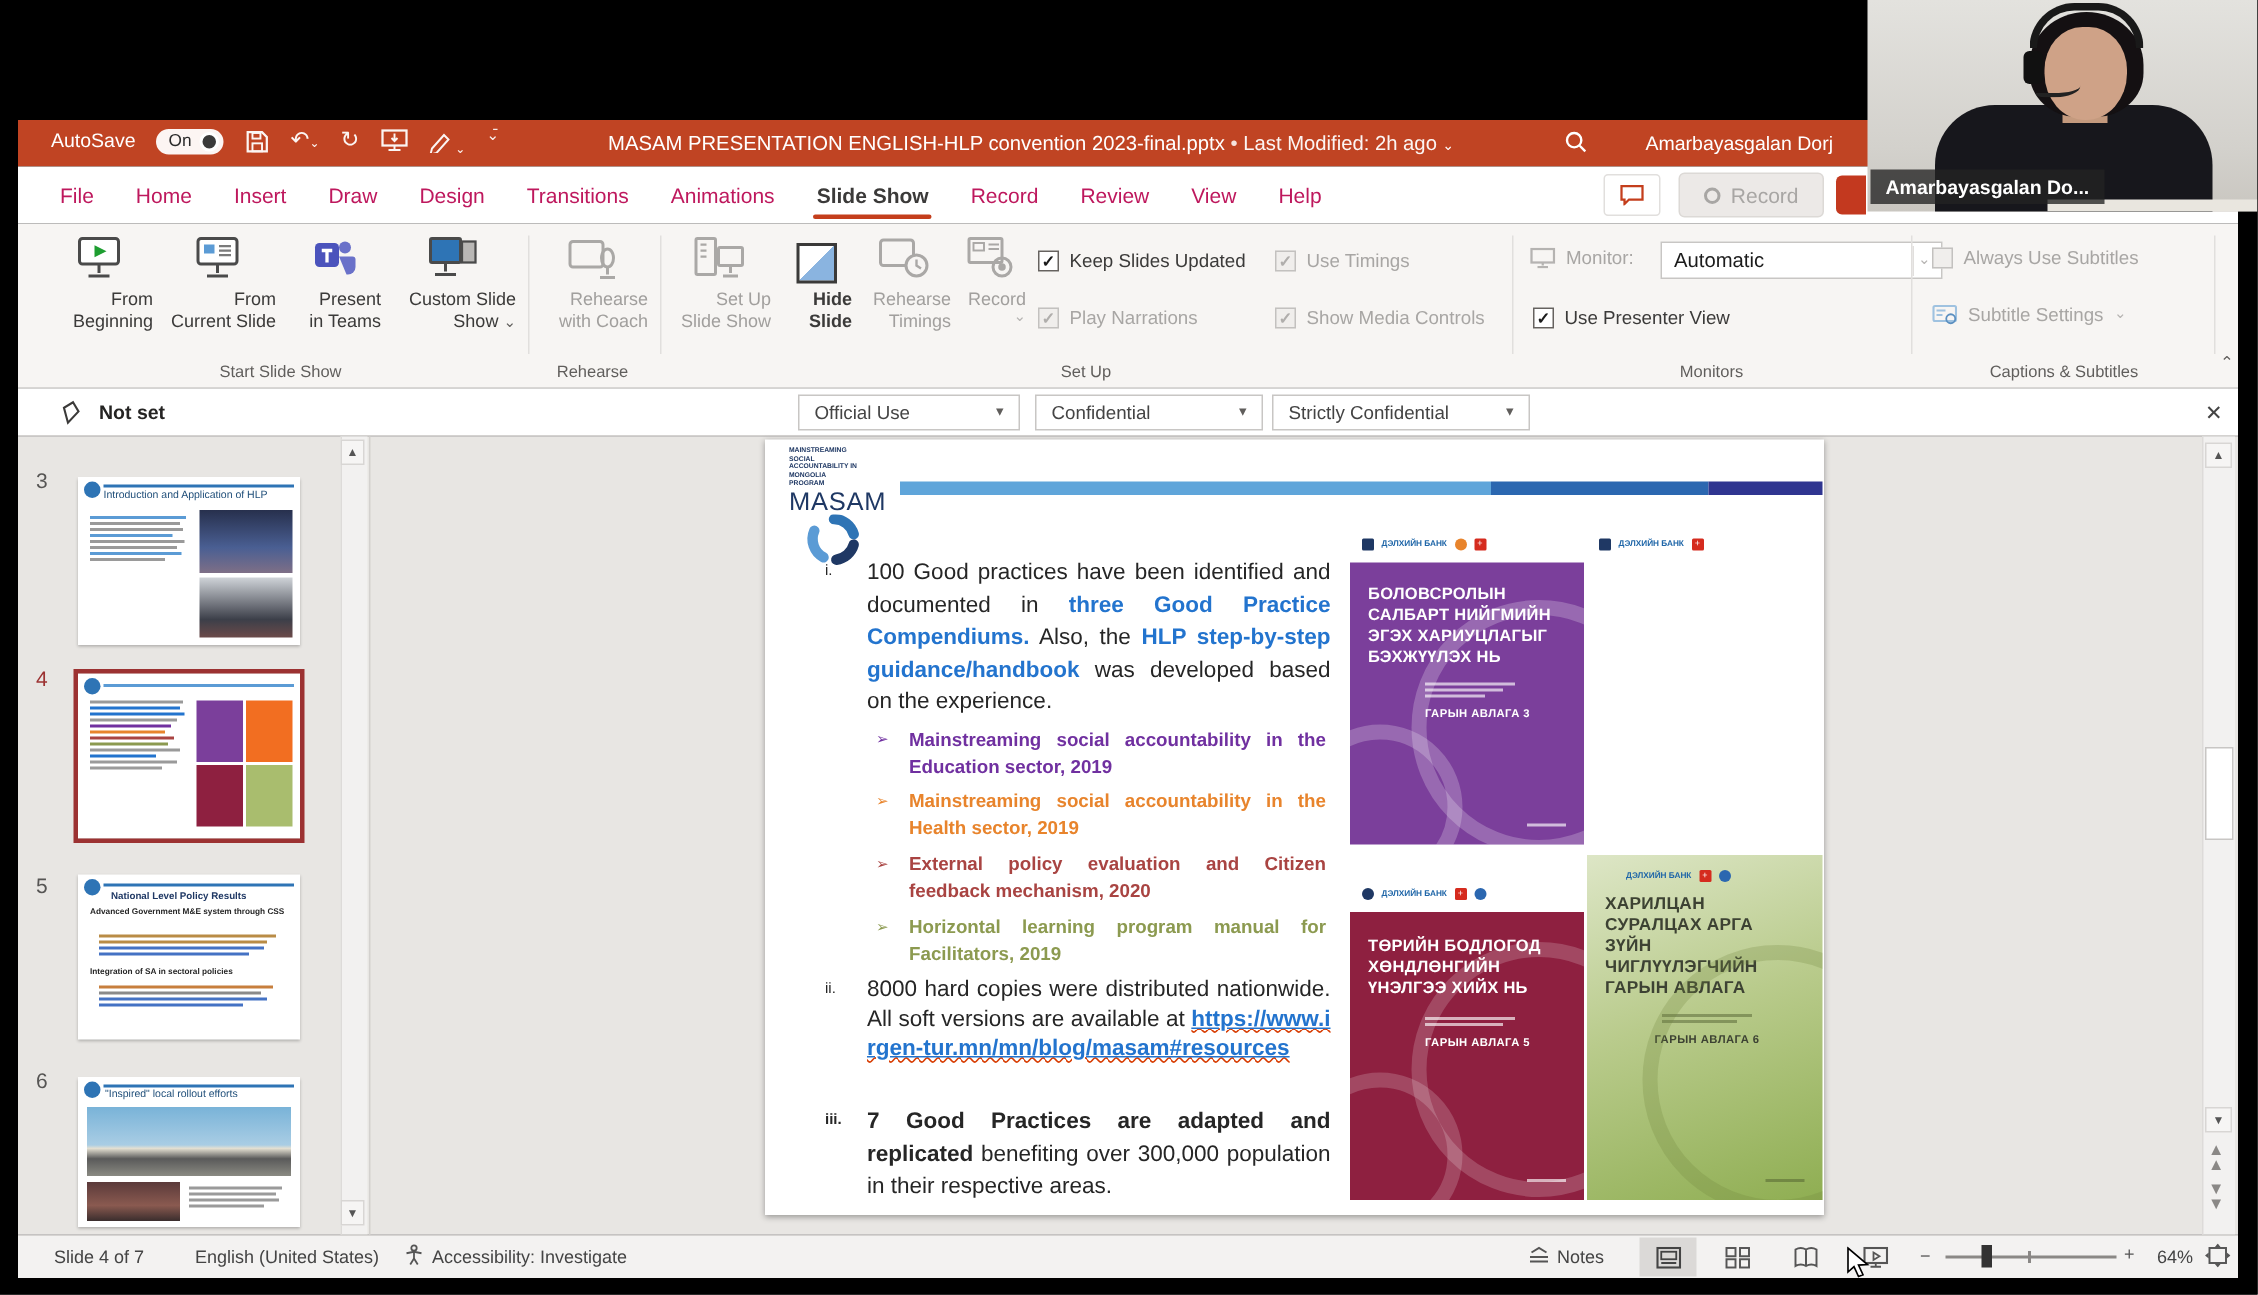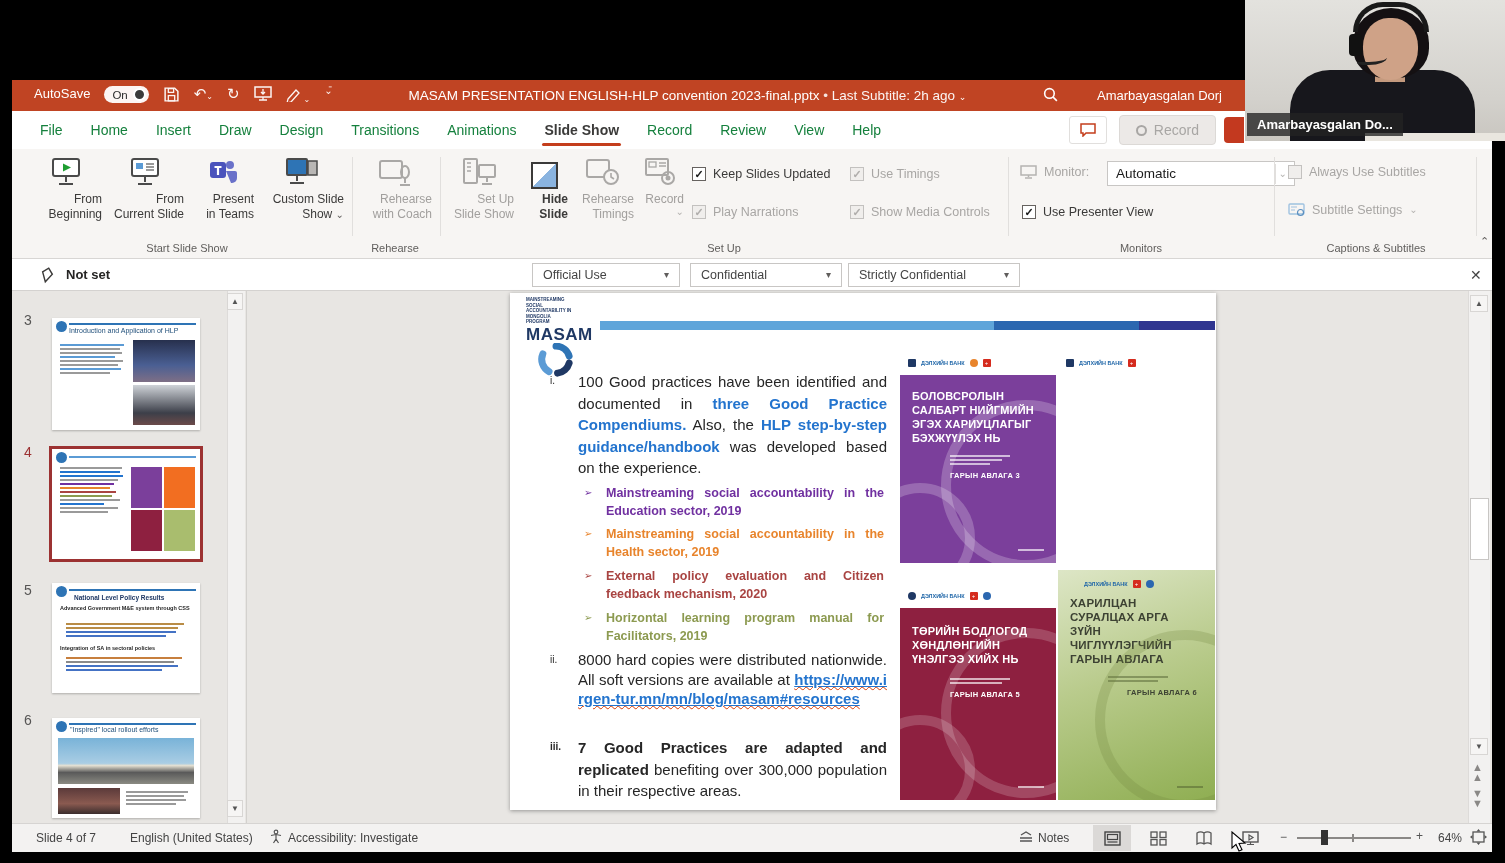--- a/index.html
+++ b/index.html
@@ -11,21 +11,21 @@
             display:flex;align-items:center;font-size:13px}
   .qat{display:flex;align-items:flex-start;gap:14px;color:#ffd9cc}
   .autosave-pill{background:rgba(255,255,255,.95);color:#2b2b2b;border-radius:9px;height:17px;
                  display:flex;align-items:center;padding:0 3px 0 8px;gap:5px;font-size:11.5px}
   .pill-knob{width:13px;height:13px;border-radius:50%;background:#1b1b1b;border:2px solid #fff;box-sizing:border-box}
   .qicon{color:#fff;opacity:.95;font-size:15px;line-height:1}
   .doc-title{flex:1;text-align:center;white-space:nowrap;overflow:hidden;font-size:13.5px}
   .tb-right{display:flex;align-items:center;gap:38px;margin-right:270px}
   
   .tabrow{left:12px;top:111px;width:1480px;height:38px;background:#fff;display:flex;align-items:center}
-  .tab{padding:0 14px;font-size:14px;color:#15803d;height:100%;display:flex;align-items:center;position:relative}
+  .tab{padding:0 14px;font-size:14px;color:#be185d;height:100%;display:flex;align-items:center;position:relative}
   .tab.active{font-weight:700;color:#3b3a39}
   .tab.active::after{content:"";position:absolute;left:12px;right:12px;bottom:3px;height:3px;background:#c43e1c;border-radius:2px}
   .comment-btn{width:36px;height:26px;border:1px solid #e1dfdd;border-radius:3px;display:flex;align-items:center;justify-content:center}
   .record-pill{height:28px;background:#ece9e7;border:1px solid #dcd9d6;border-radius:4px;color:#a8a6a4;
                display:flex;align-items:center;gap:7px;padding:0 16px;font-size:14px}
   
   .ribbon{left:12px;top:149px;width:1480px;height:110px;background:#f7f5f3;border-bottom:1px solid #d8d6d4;box-sizing:border-box}
   .rgroup-label{position:absolute;bottom:4px;font-size:11px;color:#605e5c;text-align:center}
   .rsep{position:absolute;top:8px;bottom:22px;width:1px;background:#e1dfdd}
   .bigbtn{position:absolute;top:6px;text-align:right;font-size:12px;color:#3b3a39;line-height:15px}
@@ -110,21 +110,21 @@
       <span class="qicon">
         <svg width="18" height="16" viewBox="0 0 18 16">
             <path d="M2 13l8-9 3 3-8 9-4 1z" fill="none" stroke="#fff" stroke-width="1.3"></path>
           </svg><span style="font-size:8px">⌄</span>
       </span>
       <span class="qicon" style="font-size:10px">⌄̄</span>
     </div>
     <div class="doc-title">
       <span>MASAM PRESENTATION ENGLISH-HLP convention 2023-final.pptx</span>
       <span style="opacity:.85">•</span>
-      <span style="opacity:.95">Last Subtitle: 2h ago</span>
+      <span style="opacity:.95">Last Modified: 2h ago</span>
       <span class="chev" style="color:#fff;font-size:9px">⌄</span>
     </div>
     <div class="tb-right">
       <span>
         <svg width="17" height="17" viewBox="0 0 16 16">
             <circle cx="7" cy="7" r="4.5" fill="none" stroke="#fff" stroke-width="1.5"></circle>
             <path d="M10.5 10.5L14 14" stroke="#fff" stroke-width="1.5"></path>
           </svg>
       </span>
       <span>Amarbayasgalan Dorj</span>
@@ -426,21 +426,21 @@
   </div>
 
   <div class="abs scroll" style="left:227px;top:291px;width:17px;height:532px"></div>
   <div class="sc-btn abs" style="left:227px;top:293px">▲</div>
   <div class="sc-btn abs" style="left:227px;top:800px">▼</div>
 
   <div class="abs slide">
 
     <div style="position:absolute;left:16px;top:4px;width:80px">
       <div style="font-size:4.5px;font-weight:700;color:#1f3864;line-height:5.5px;width:46px">MAINSTREAMING SOCIAL ACCOUNTABILITY IN MONGOLIA PROGRAM</div>
-      <div style="font-size:17px;font-weight:700;color:#1f3864;letter-spacing:.5px">MASAM</div>
+      <div style="font-size:17px;font-weight:400;color:#1f3864;letter-spacing:.5px">MASAM</div>
       <svg width="44" height="34" viewBox="0 0 44 44" style="margin-left:8px;margin-top:-2px">
         <path d="M22 4a18 18 0 0 1 17 13" fill="none" stroke="#2e74b5" stroke-width="9" stroke-linecap="round"></path>
         <path d="M39 26a18 18 0 0 1-15 13" fill="none" stroke="#1f3864" stroke-width="9" stroke-linecap="round"></path>
         <path d="M13 37A18 18 0 0 1 5 14" fill="none" stroke="#5b9bd5" stroke-width="9" stroke-linecap="round"></path>
       </svg>
     </div>
 
     <div style="position:absolute;left:90px;top:28px;width:394px;height:9px;background:#5fa5da"></div>
     <div style="position:absolute;left:484px;top:28px;width:145px;height:9px;background:#2b67b0"></div>
     <div style="position:absolute;left:629px;top:28px;width:76px;height:9px;background:#2f3590"></div>
@@ -518,21 +518,21 @@
       <div class="logostrip" style="padding:2px 0 8px 14px">
           <span class="wb-txt" style="color:#1f66a8">ДЭЛХИЙН БАНК</span>
           <span class="lg-sq" style="background:#d52b1e;color:#fff;font-size:6px;text-align:center;line-height:8px">+</span>
           <span class="lg-sq" style="background:#2b67b0;border-radius:50%"></span>
         </div>
       <div class="ttl" style="font-size:11.5px">ХАРИЛЦАН СУРАЛЦАХ АРГА ЗҮЙН ЧИГЛҮҮЛЭГЧИЙН ГАРЫН АВЛАГА</div>
       <div style="margin:10px 0 6px 38px;width:62px">
           <div class="subbar" style="width:60px;background:rgba(70,85,40,.45)"></div>
           <div class="subbar" style="width:50px;background:rgba(70,85,40,.45)"></div>
         </div>
-      <div class="badge" style="margin-left:57px">ГАРЫН АВЛАГА 6</div>
+      <div class="badge" style="margin-left:33px">ГАРЫН АВЛАГА 6</div>
       <div class="subbar" style="position:absolute;right:12px;bottom:10px;width:26px;background:rgba(70,85,40,.45)"></div>
     </div>
   </div>
 
   <div class="abs scroll" style="left:1468px;top:291px;width:21px;height:532px"></div>
   <div class="sc-btn abs" style="left:1470px;top:295px;width:18px">▲</div>
   <div class="abs" style="left:1470px;top:498px;width:17px;height:60px;background:#fff;border:1px solid #c8c6c4"></div>
   <div class="sc-btn abs" style="left:1470px;top:738px;width:18px">▼</div>
   <div class="abs" style="left:1472px;top:762px;font-size:11px;color:#8a8886;line-height:10px;text-align:center">▲<br>▲</div>
   <div class="abs" style="left:1472px;top:788px;font-size:11px;color:#8a8886;line-height:10px;text-align:center">▼<br>▼</div>

